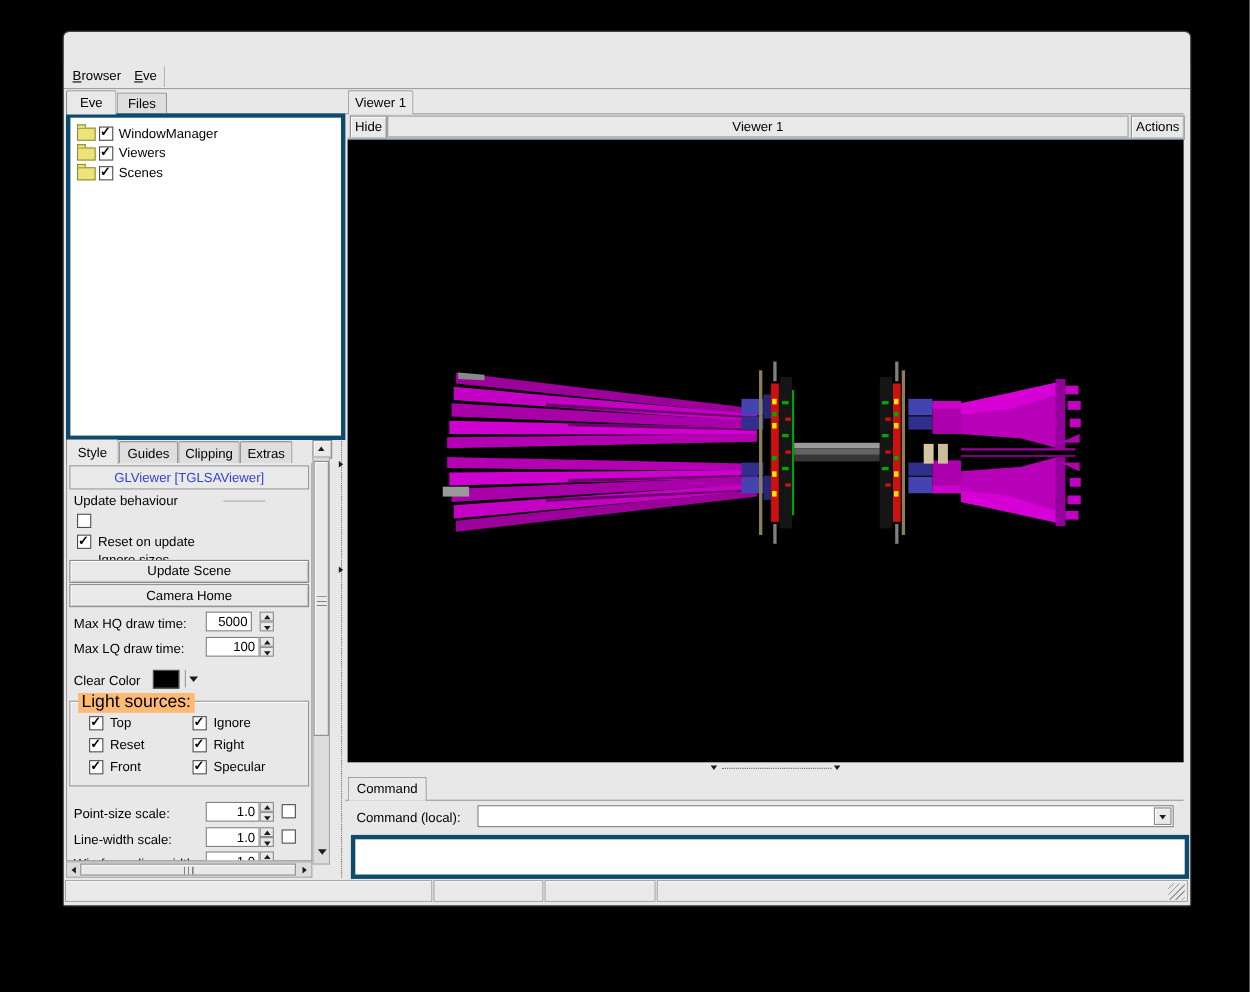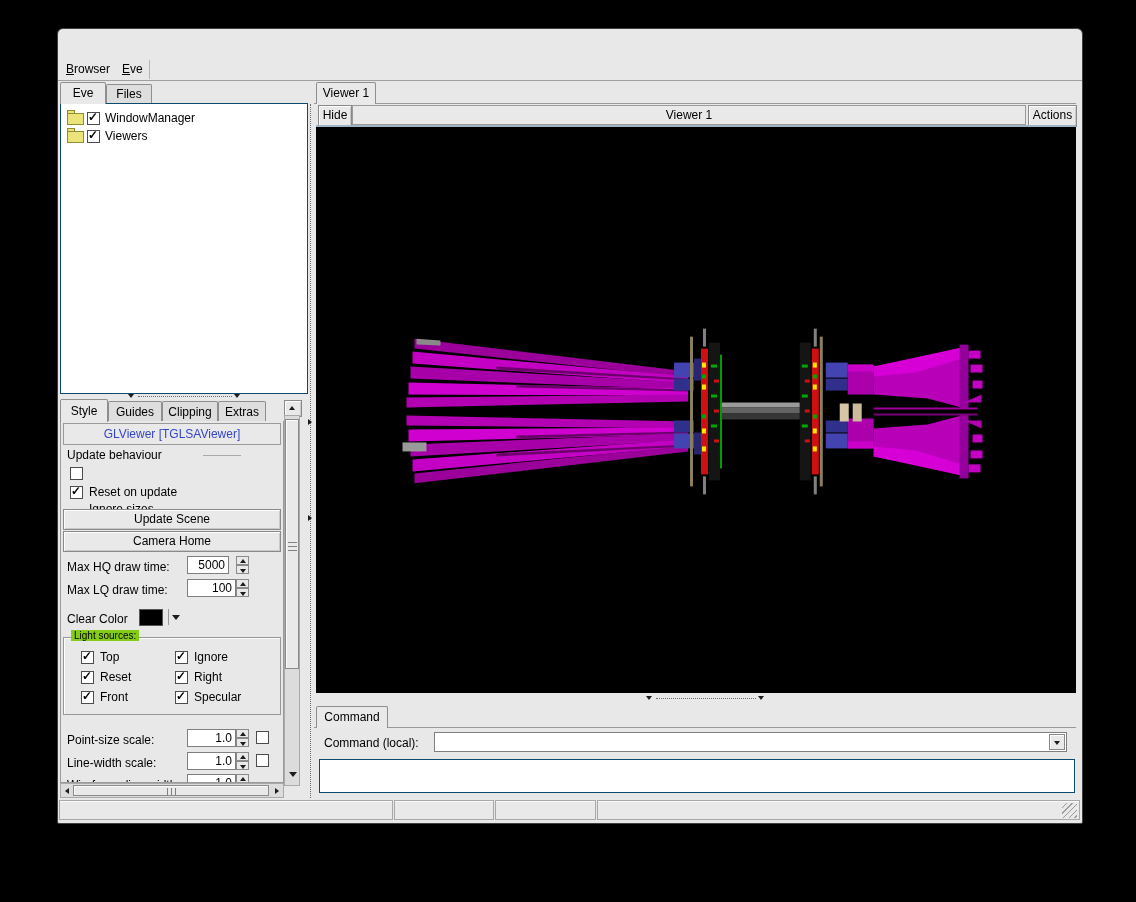--- a/index.html
+++ b/index.html
@@ -16,21 +16,21 @@
              color:#2f2f2f;line-height:29px;}
   .light{position:absolute;top:9px;width:12px;height:12px;border-radius:50%;}
   .menubar{position:absolute;left:0;top:30px;width:1024px;height:21px;background:#e8e8e8;
            border-bottom:1px solid #9f9f9f;}
   .menu-item{position:absolute;top:0;display:inline-block;font-size:12px;line-height:20px;
              color:#000;padding:0 4px;}
   .menu-item::first-letter{text-decoration:underline;}
   .tab{position:absolute;background:#e9e9e9;border:1px solid #8e8e8e;border-bottom:none;
        border-radius:2px 2px 0 0;font-size:12px;text-align:center;color:#000;}
   .tab.inactive{background:#dedede;}
-  .panel-sunken{background:#fff;border:1px solid #0c4a6e;}
+  .panel-sunken{background:#fff;border:4px solid #0c4a6e;}
   .btn{position:absolute;background:#e9e9e9;border:1px solid #8a8a8a;font-size:12px;color:#000;
        text-align:center;box-shadow:inset 1px 1px 0 #fcfcfc, inset -1px -1px 0 #c9c9c9;}
   .flat-frame{position:absolute;background:#e9e9e9;border:1px solid #9a9a9a;}
   .cb{position:absolute;width:11px;height:11px;background:#fff;border:1px solid #4c4c4c;}
   .cb.checked::after{content:"\2713";position:absolute;left:0px;top:-3px;font-size:12px;
                      font-weight:bold;color:#000;}
   .folder{position:absolute;width:15px;height:10px;background:#ece47b;border:1px solid #8f8f2f;}
   .folder::before{content:"";position:absolute;left:-1px;top:-4px;width:6px;height:2px;
                   background:#ece47b;border:1px solid #8f8f2f;border-bottom:none;}
   .spinfield{position:absolute;background:#fff;border:1px solid #7f7f7f;font-size:12px;
@@ -47,21 +47,21 @@
   .tri-right{width:0;height:0;border-top:3px solid transparent;border-bottom:3px solid transparent;
              border-left:4px solid #1c1c1c;position:absolute;}
   .dotline-h{position:absolute;border-top:1px dotted #6f6f6f;height:0;}
   .dotline-v{position:absolute;border-left:1px dotted #6f6f6f;width:0;}
   .track{position:absolute;background:#dcdcdc;border:1px solid #a9a9a9;box-sizing:border-box;}
   .thumb{position:absolute;background:#e9e9e9;border:1px solid #8a8a8a;
          box-shadow:inset 1px 1px 0 #fbfbfb;box-sizing:border-box;}
   .grip-v{position:absolute;background:repeating-linear-gradient(0deg,#808080 0 1px,transparent 1px 4px);}
   .grip-h{position:absolute;background:repeating-linear-gradient(90deg,#808080 0 1px,transparent 1px 4px);}
   .groupbox{position:absolute;border:1px solid #979797;box-shadow:inset 1px 1px 0 #fdfdfd;}
-  .legend{position:absolute;background:#84cc16;padding:0 3px;font-size:10px;}
+  .legend{position:absolute;background:#fdba74;padding:0 3px;font-size:16px;}
   .statusseg{position:absolute;height:20px;background:#e9e9e9;border:1px solid #a8a8a8;
              box-shadow:inset 0 1px 0 #fafafa;box-sizing:border-box;}
   .resize-grip{position:absolute;width:15px;height:15px;
        background:repeating-linear-gradient(135deg,transparent 0 3px,#9a9a9a 3px 4px);}
 </style>
 </head>
 <body>
 
 <div class="window">
 
@@ -78,20 +78,25 @@
   <div class="abs panel-sunken" style="left:2px;top:74px;width:246px;height:289px;z-index:2;">
     <div class="abs" style="left:0;top:6px;width:100%;height:18px;">
       <span class="folder" style="left:6px;top:3px;"></span>
       <span class="cb checked" style="left:26px;top:2px;"></span>
       <span class="lbl" style="left:44px;top:1px;">WindowManager</span>
     </div>
     <div class="abs" style="left:0;top:24px;width:100%;height:18px;">
       <span class="folder" style="left:6px;top:3px;"></span>
       <span class="cb checked" style="left:26px;top:2px;"></span>
       <span class="lbl" style="left:44px;top:1px;">Viewers</span>
+    </div>
+    <div class="abs" style="left:0;top:42px;width:100%;height:18px;">
+      <span class="folder" style="left:6px;top:3px;"></span>
+      <span class="cb checked" style="left:26px;top:2px;"></span>
+      <span class="lbl" style="left:44px;top:1px;">Scenes</span>
     </div>
   </div>
 
   <div class="abs" style="left:2px;top:363px;width:246px;height:7px;">
     <span class="tri-down" style="left:68px;top:2px;"></span>
     <span class="dotline-h" style="left:78px;top:4px;width:94px;"></span>
     <span class="tri-down" style="left:174px;top:2px;"></span>
   </div>
 
   <div class="tab" style="left:2px;top:370px;width:46px;height:22px;line-height:22px;z-index:3;"><span>Style</span></div>

